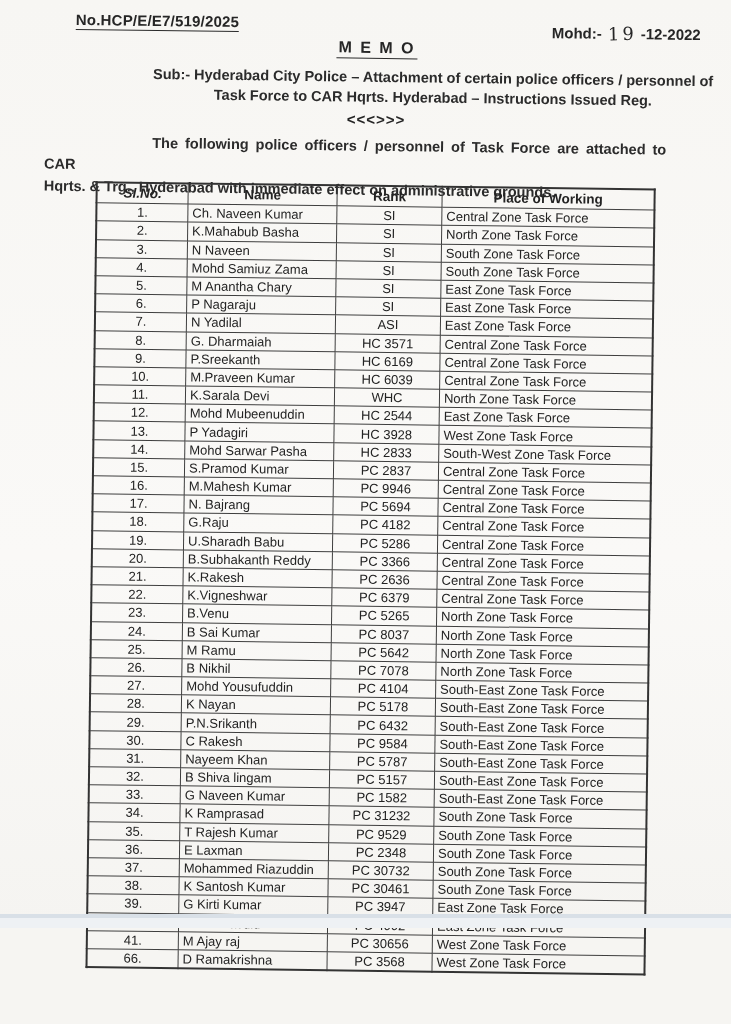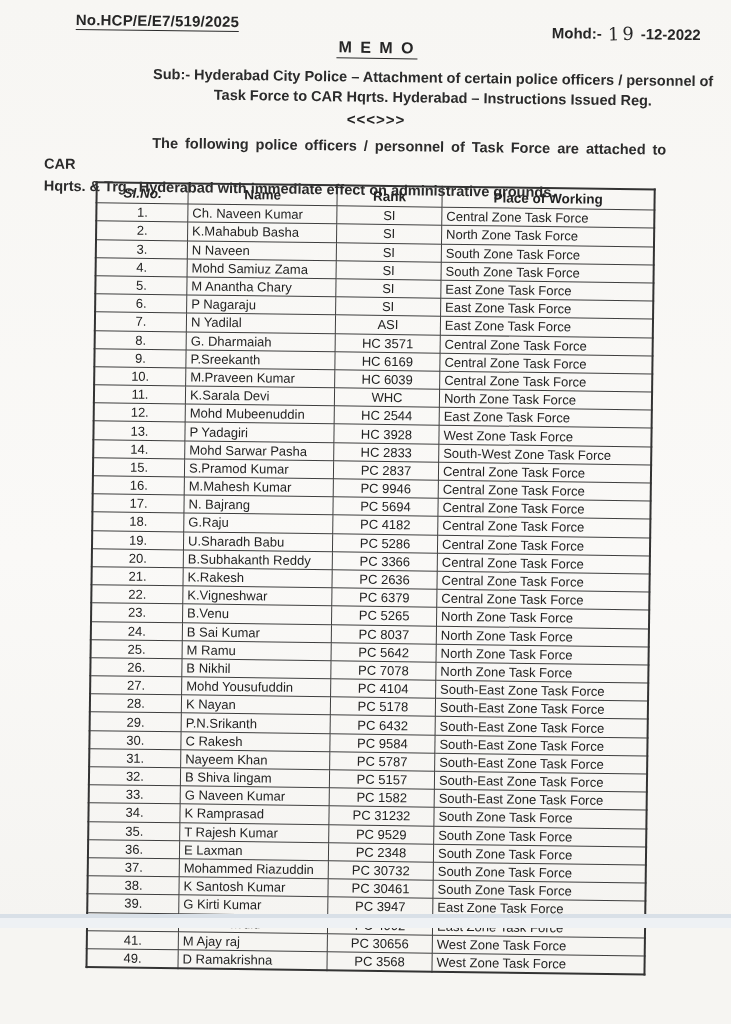--- a/index.html
+++ b/index.html
@@ -416,21 +416,21 @@
             <td class="c2">PC 4002</td>
             <td class="c3">East Zone Task Force</td>
           </tr>
           <tr>
             <td class="c0">41.</td>
             <td class="c1">M Ajay raj</td>
             <td class="c2">PC 30656</td>
             <td class="c3">West Zone Task Force</td>
           </tr>
           <tr>
-            <td class="c0">49.</td>
+            <td class="c0">66.</td>
             <td class="c1">D Ramakrishna</td>
             <td class="c2">PC 3568</td>
             <td class="c3">West Zone Task Force</td>
           </tr>
         </tbody>
     </table>
 
   </div>
   <div class="scan-edge"></div>
 </div>

